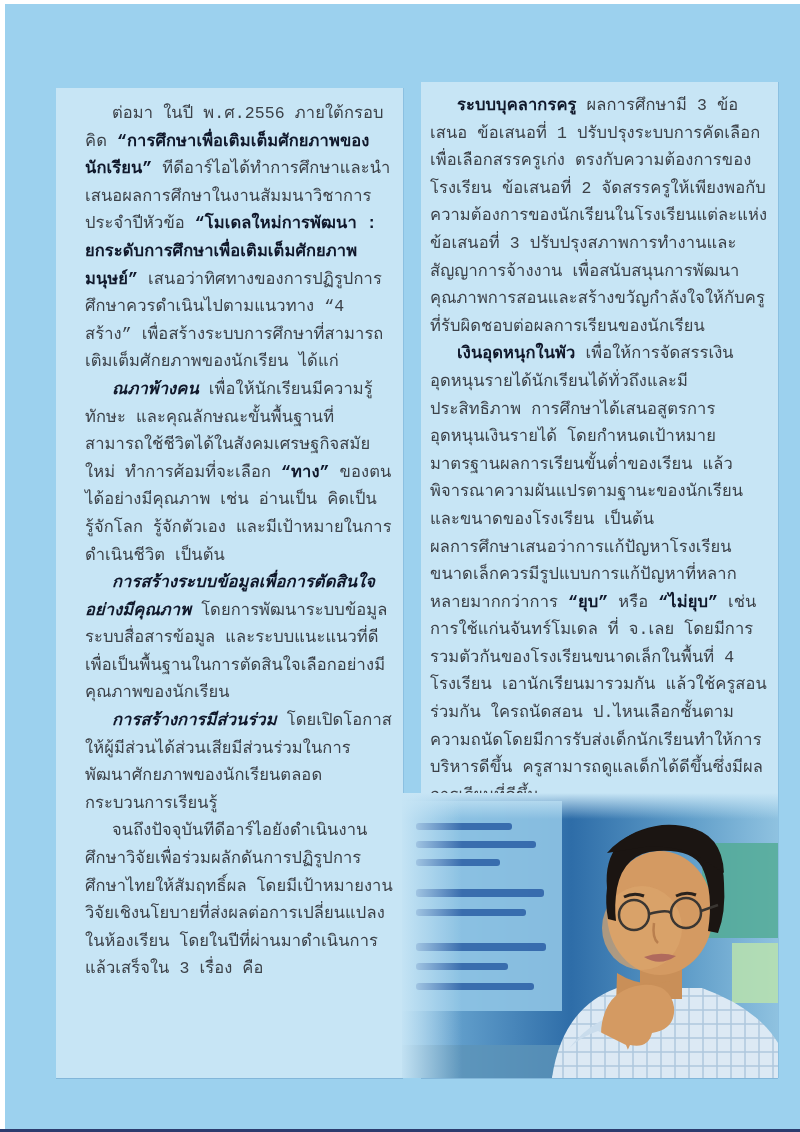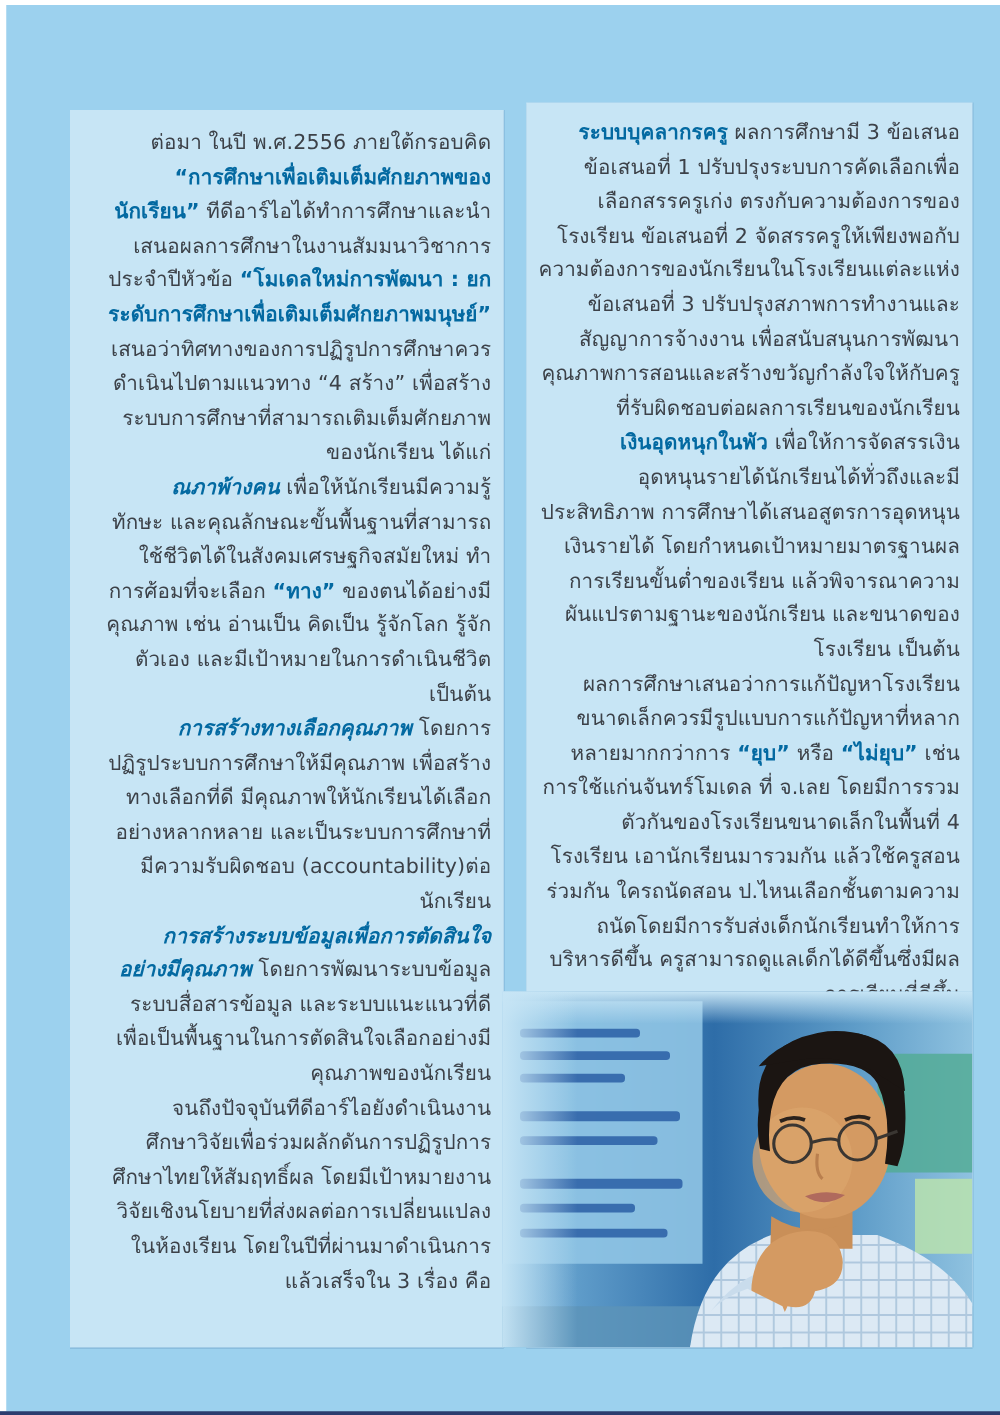--- a/index.html
+++ b/index.html
@@ -13,23 +13,23 @@
   .edge-bottom{position:absolute;left:0;bottom:0;width:800px;height:3px;}
 
   .panel{
     position:absolute;background:#C7E5F5;box-sizing:border-box;
     box-shadow:0 1px 0 rgba(110,160,200,.55), 1px 0 0 rgba(110,160,200,.35);
   }
   .panel-left{left:56px;top:88px;width:347px;height:990px;padding:12px 10px 10px 29px;}
   .panel-right{left:421px;top:82px;width:357px;height:996px;padding:10px 10px 10px 9px;}
 
   .col-text{font-size:16.5px;line-height:27.6px;color:#3C4148;letter-spacing:0.1px;}
-  .para{margin:0;text-align:right;}
+  .para{margin:0;text-align:left;font-family:Liberation Mono, monospace;}
   .para.indent{text-indent:27px;}
-  .b{font-weight:bold;color:#0369a1;}
+  .b{font-weight:bold;color:#0f172a;}
   .i{font-style:italic;}
 
   .photo{
     position:absolute;left:402px;top:793px;width:376px;height:285px;
     overflow:hidden;
   }
   .photo svg{display:block;}
   .photo-fade-top{
     position:absolute;left:0;top:0;width:100%;height:26px;
     background:linear-gradient(#C7E5F5, rgba(199,229,245,0));
@@ -42,22 +42,22 @@
 </head>
 <body style="background: rgb(156, 209, 238);">
 
 <div class="edge-top" style="background: rgb(255, 255, 255);"></div>
 <div class="edge-left" style="background: rgb(255, 255, 255);"></div>
 
 <div class="panel panel-left" style="background: rgb(199, 229, 245);">
   <div class="col-text" style="color: rgb(60, 65, 72);">
       <p class="para indent"><span>ต่อมา ในปี พ.ศ.2556 ภายใต้กรอบคิด </span><span class="b">“การศึกษาเพื่อเติมเต็มศักยภาพของนักเรียน”</span><span> ทีดีอาร์ไอได้ทำการศึกษาและนำเสนอผลการศึกษาในงานสัมมนาวิชาการประจำปีหัวข้อ </span><span class="b">“โมเดลใหม่การพัฒนา : ยกระดับการศึกษาเพื่อเติมเต็มศักยภาพมนุษย์”</span><span> เสนอว่าทิศทางของการปฏิรูปการศึกษาควรดำเนินไปตามแนวทาง “4 สร้าง” เพื่อสร้างระบบการศึกษาที่สามารถเติมเต็มศักยภาพของนักเรียน ได้แก่</span></p>
       <p class="para indent"><span class="b i">ณภาพ้างคน</span><span> เพื่อให้นักเรียนมีความรู้ ทักษะ และคุณลักษณะขั้นพื้นฐานที่สามารถใช้ชีวิตได้ในสังคมเศรษฐกิจสมัยใหม่ ทำการศ้อมที่จะเลือก </span><span class="b">“ทาง”</span><span> ของตนได้อย่างมีคุณภาพ เช่น อ่านเป็น คิดเป็น รู้จักโลก รู้จักตัวเอง และมีเป้าหมายในการดำเนินชีวิต เป็นต้น</span></p>
-      <p class="para indent"><span class="b i">การสร้างทางเลือกคุณภาพ</span><span> โดยการปฏิรูประบบการศึกษาให้มีคุณภาพ เพื่อสร้างทางเลือกที่ดี มีคุณภาพให้นักเรียนได้เลือกอย่างหลากหลาย และเป็นระบบการศึกษาที่มีความรับผิดชอบ (accountability)ต่อนักเรียน</span></p>
       <p class="para indent"><span class="b i">การสร้างระบบข้อมูลเพื่อการตัดสินใจอย่างมีคุณภาพ</span><span> โดยการพัฒนาระบบข้อมูล ระบบสื่อสารข้อมูล และระบบแนะแนวที่ดี เพื่อเป็นพื้นฐานในการตัดสินใจเลือกอย่างมีคุณภาพของนักเรียน</span></p>
+      <p class="para indent"><span class="b i">การสร้างการมีส่วนร่วม</span><span> โดยเปิดโอกาสให้ผู้มีส่วนได้ส่วนเสียมีส่วนร่วมในการพัฒนาศักยภาพของนักเรียนตลอดกระบวนการเรียนรู้</span></p>
       <p class="para indent"><span>จนถึงปัจจุบันทีดีอาร์ไอยังดำเนินงานศึกษาวิจัยเพื่อร่วมผลักดันการปฏิรูปการศึกษาไทยให้สัมฤทธิ์ผล โดยมีเป้าหมายงานวิจัยเชิงนโยบายที่ส่งผลต่อการเปลี่ยนแปลงในห้องเรียน โดยในปีที่ผ่านมาดำเนินการแล้วเสร็จใน 3 เรื่อง คือ</span></p>
     </div>
 </div>
 
 <div class="panel panel-right" style="background: rgb(199, 229, 245);">
   <div class="col-text" style="color: rgb(60, 65, 72);">
       <p class="para indent"><span class="b">ระบบบุคลากรครู</span><span> ผลการศึกษามี 3 ข้อเสนอ ข้อเสนอที่ 1 ปรับปรุงระบบการคัดเลือกเพื่อเลือกสรรครูเก่ง ตรงกับความต้องการของโรงเรียน ข้อเสนอที่ 2 จัดสรรครูให้เพียงพอกับความต้องการของนักเรียนในโรงเรียนแต่ละแห่ง  ข้อเสนอที่ 3 ปรับปรุงสภาพการทำงานและสัญญาการจ้างงาน เพื่อสนับสนุนการพัฒนาคุณภาพการสอนและสร้างขวัญกำลังใจให้กับครูที่รับผิดชอบต่อผลการเรียนของนักเรียน</span></p>
       <p class="para indent"><span class="b">เงินอุดหนุกในพัว</span><span> เพื่อให้การจัดสรรเงินอุดหนุนรายได้นักเรียนได้ทั่วถึงและมีประสิทธิภาพ  การศึกษาได้เสนอสูตรการอุดหนุนเงินรายได้ โดยกำหนดเป้าหมายมาตรฐานผลการเรียนขั้นต่ำของเรียน แล้วพิจารณาความผันแปรตามฐานะของนักเรียน และขนาดของโรงเรียน เป็นต้น</span></p>
       <p class="para"><span>ผลการศึกษาเสนอว่าการแก้ปัญหาโรงเรียนขนาดเล็กควรมีรูปแบบการแก้ปัญหาที่หลากหลายมากกว่าการ </span><span class="b">“ยุบ”</span><span> หรือ </span><span class="b">“ไม่ยุบ”</span><span> เช่น การใช้แก่นจันทร์โมเดล ที่ จ.เลย โดยมีการรวมตัวกันของโรงเรียนขนาดเล็กในพื้นที่  4 โรงเรียน เอานักเรียนมารวมกัน แล้วใช้ครูสอนร่วมกัน ใครถนัดสอน ป.ไหนเลือกชั้นตามความถนัดโดยมีการรับส่งเด็กนักเรียนทำให้การบริหารดีขึ้น ครูสามารถดูแลเด็กได้ดีขึ้นซึ่งมีผลการเรียนที่ดีขึ้น</span></p>
       <p class="para"><span>สรุปคือ การแก้ปัญหาโรงเรียนขนาดเล็กควรเปิดโอกาสให้โรงเรียนและผู้เกี่ยวข้องในภาคส่วนต่างๆ ในพื้นที่เข้ามาร่วมกันกำหนดรูปแบบของการแก้ปัญหาเอง โดยรัฐเป็นผู้สนับสนุน</span></p>

